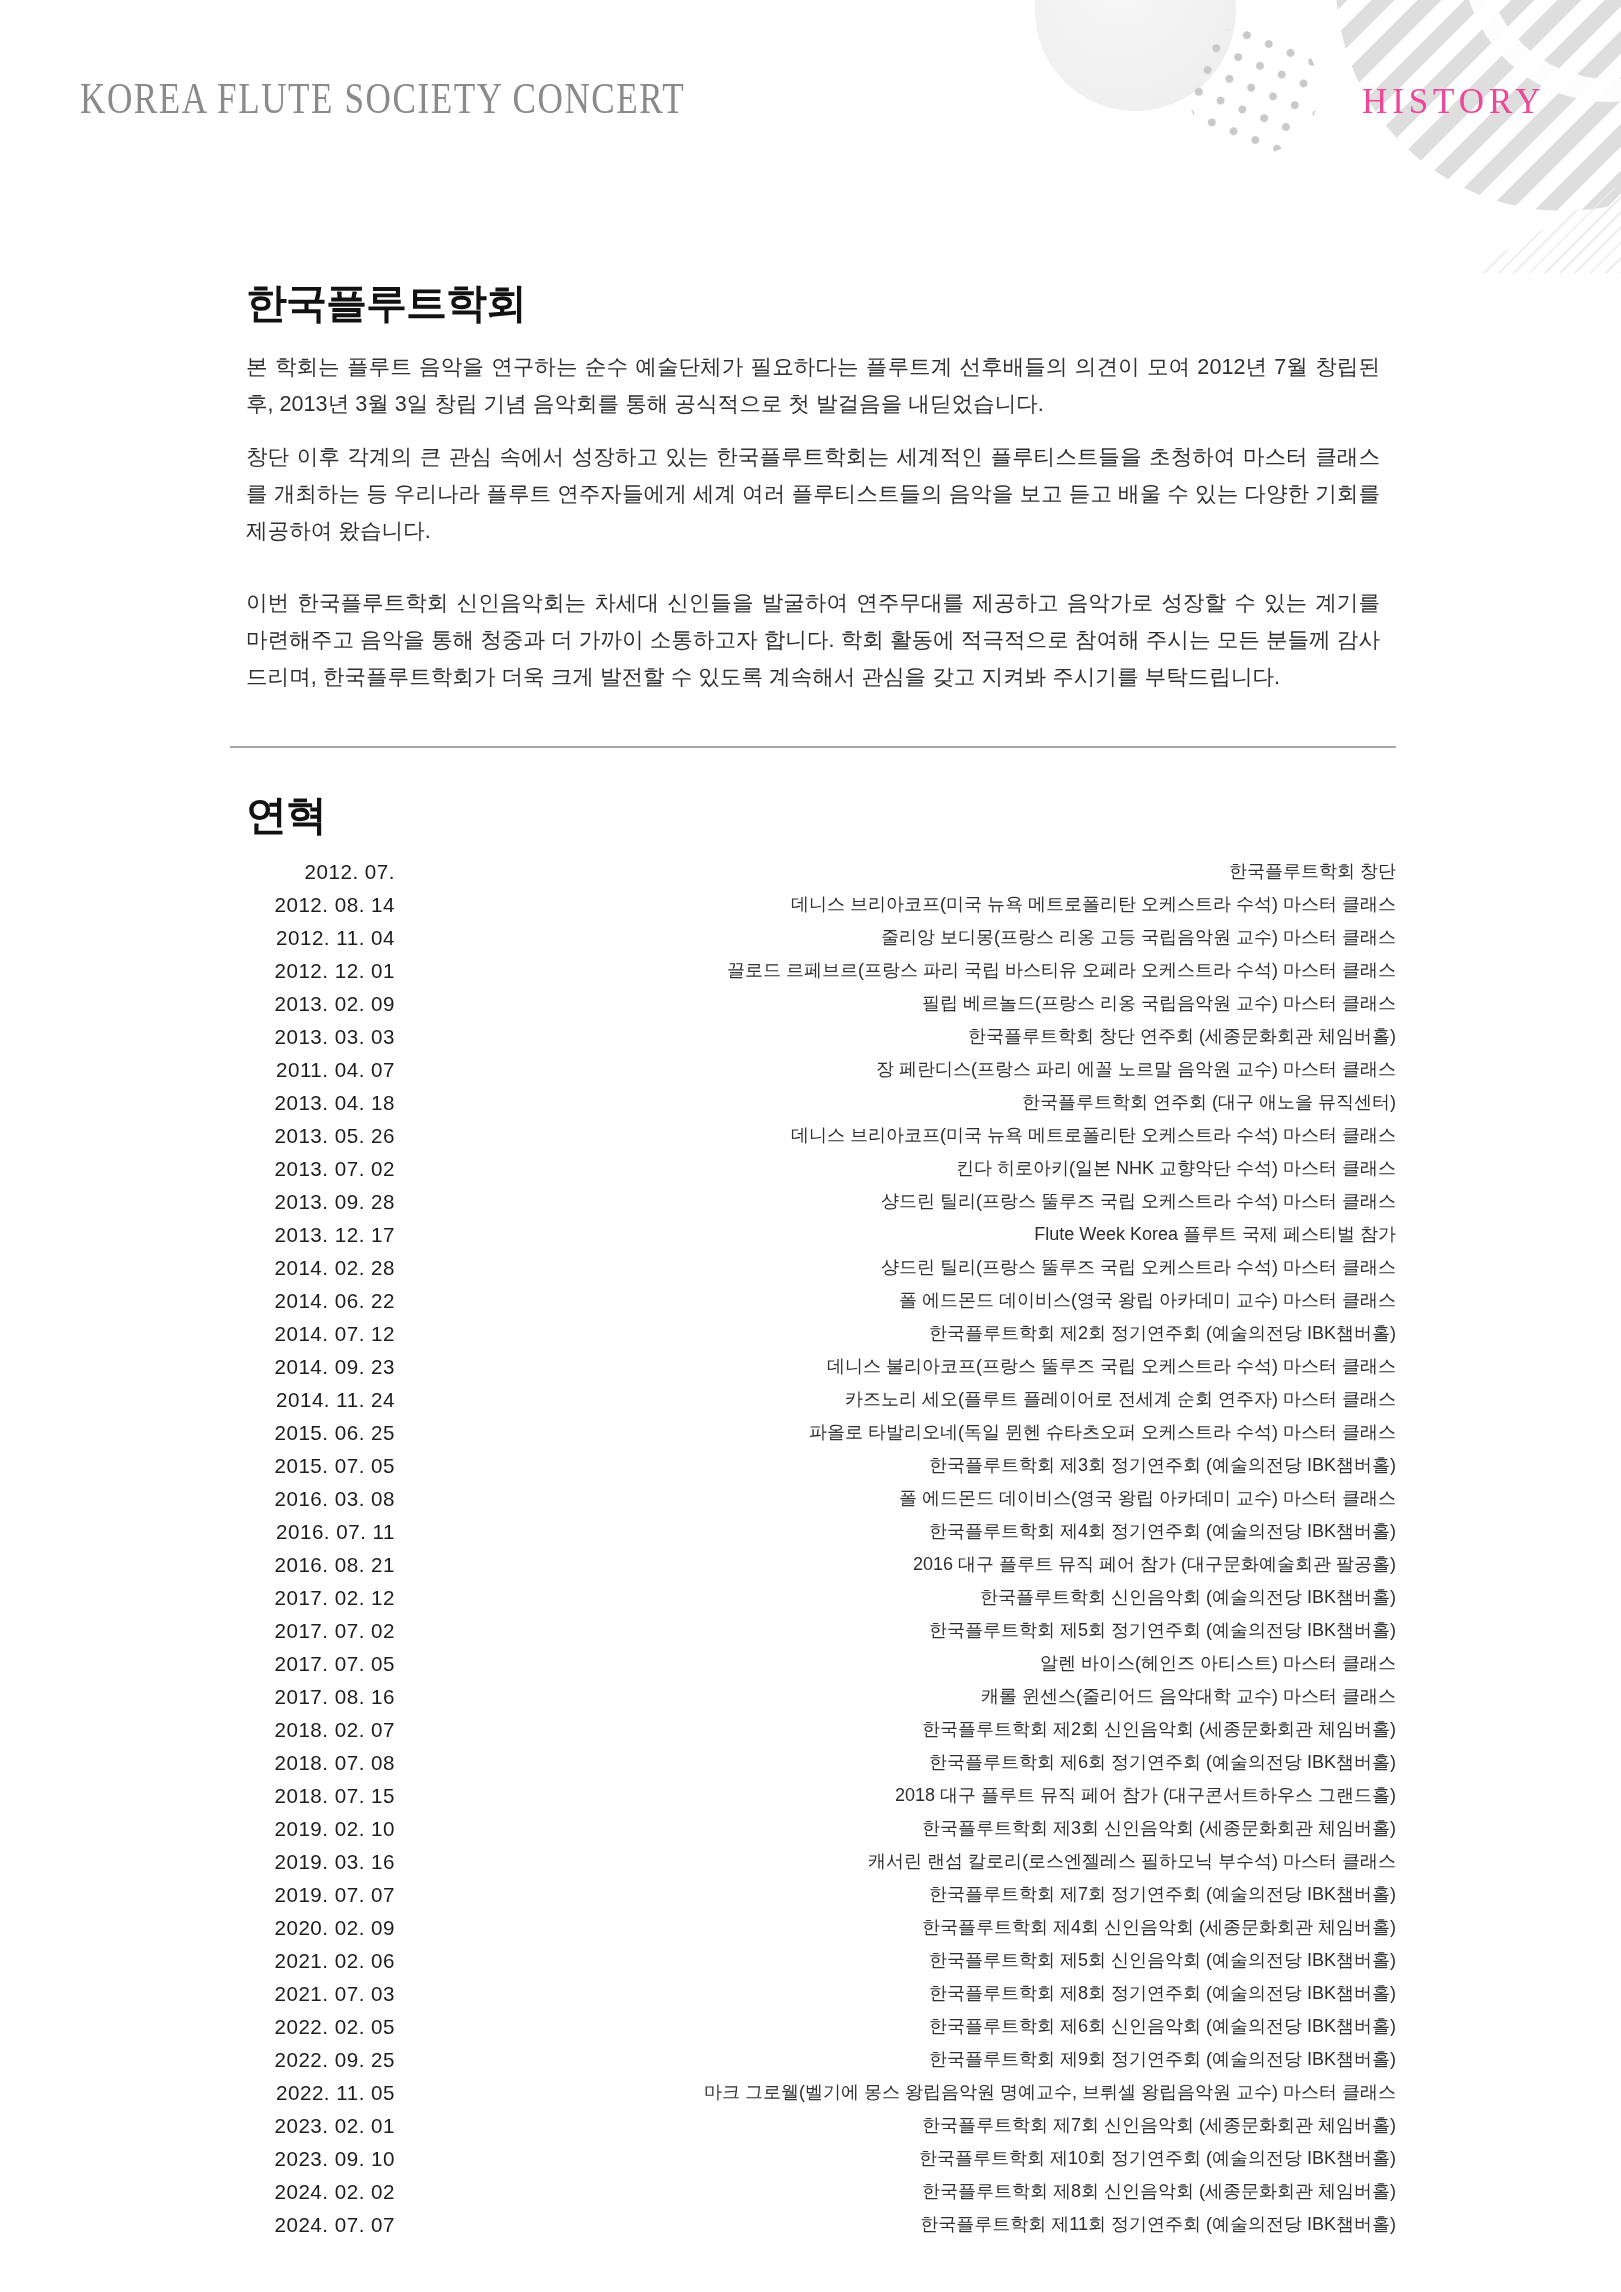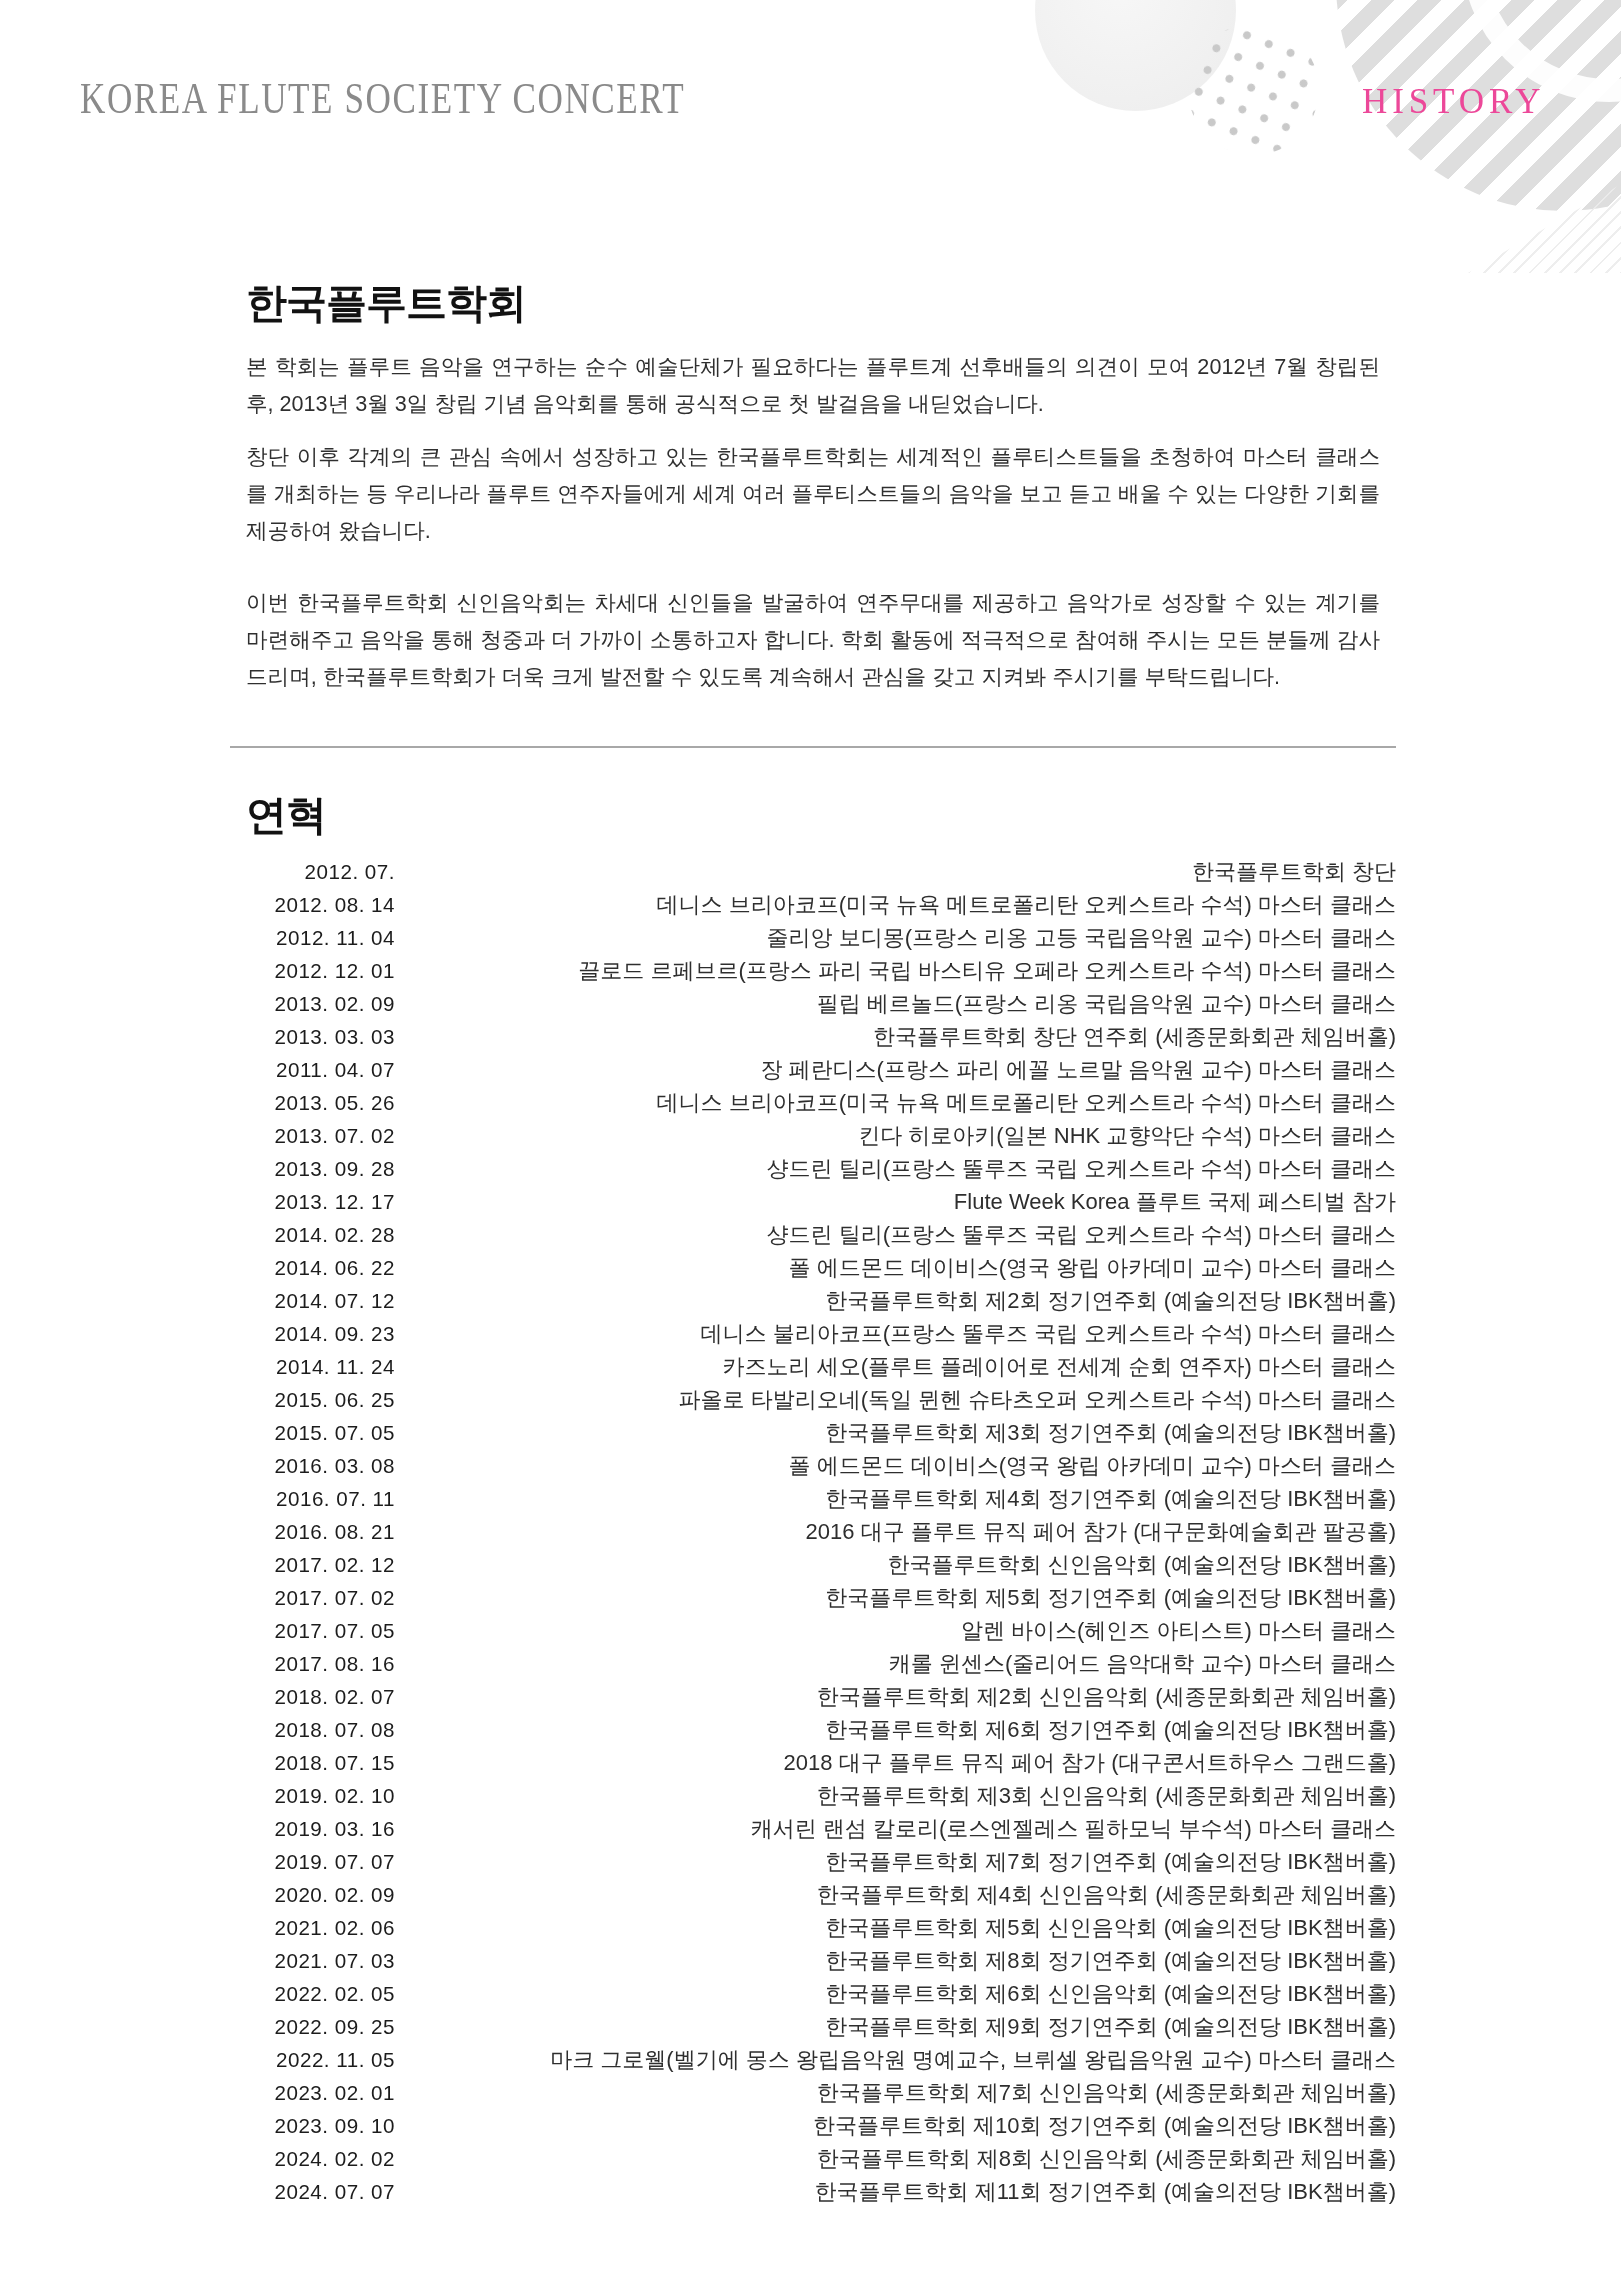--- a/index.html
+++ b/index.html
@@ -76,21 +76,21 @@
   }
 
   .history-title { margin-top:47px; }
 
   .timeline { margin-top:19.6px; }
   .timeline-row {
     display:grid; grid-template-columns:165px 1fr;
     height:33px; line-height:33px; white-space:nowrap;text-align:right;
   }
   .timeline-date  { font-size:20.6px; color:#1c1c1c; letter-spacing:0.5px; }
-  .timeline-event { font-size:22px; color:#2e2e2e; }
+  .timeline-event { font-size:18px; color:#2e2e2e; }
 </style>
 </head>
 <body>
 
 <div class="page">
 
   <div class="deco-soft-circle"></div>
   <div class="deco-stripe-circle"></div>
   <div class="deco-ring"></div>
   <div class="deco-fine-stripes"></div>
@@ -143,20 +143,24 @@
         <div class="timeline-row">
           <span class="timeline-date">2013. 03. 03</span>
           <span class="timeline-event">한국플루트학회 창단 연주회 (세종문화회관 체임버홀)</span>
         </div>
 
         <div class="timeline-row">
           <span class="timeline-date">2011. 04. 07</span>
           <span class="timeline-event">장 페란디스(프랑스 파리 에꼴 노르말 음악원 교수) 마스터 클래스</span>
         </div>
 
+        <div class="timeline-row">
+          <span class="timeline-date">2013. 04. 18</span>
+          <span class="timeline-event">한국플루트학회 연주회 (대구 애노을 뮤직센터)</span>
+        </div>
 
         <div class="timeline-row">
           <span class="timeline-date">2013. 05. 26</span>
           <span class="timeline-event">데니스 브리아코프(미국 뉴욕 메트로폴리탄 오케스트라 수석) 마스터 클래스</span>
         </div>
 
         <div class="timeline-row">
           <span class="timeline-date">2013. 07. 02</span>
           <span class="timeline-event">킨다 히로아키(일본 NHK 교향악단 수석) 마스터 클래스</span>
         </div>

